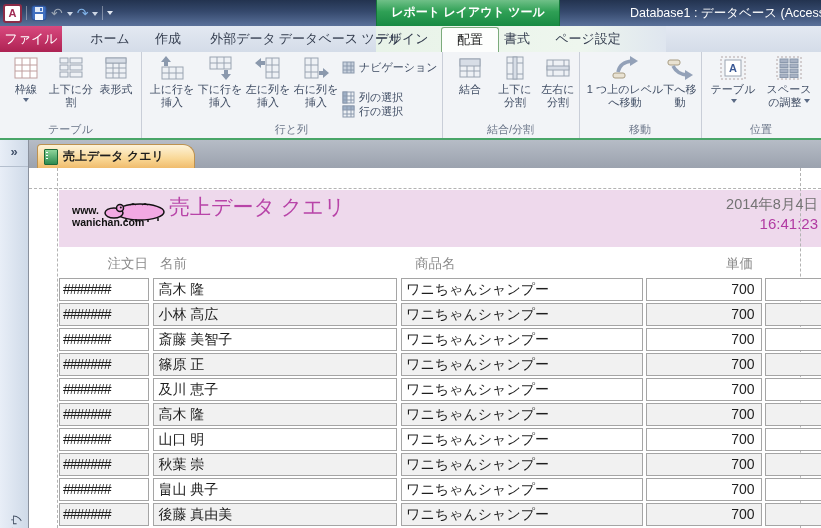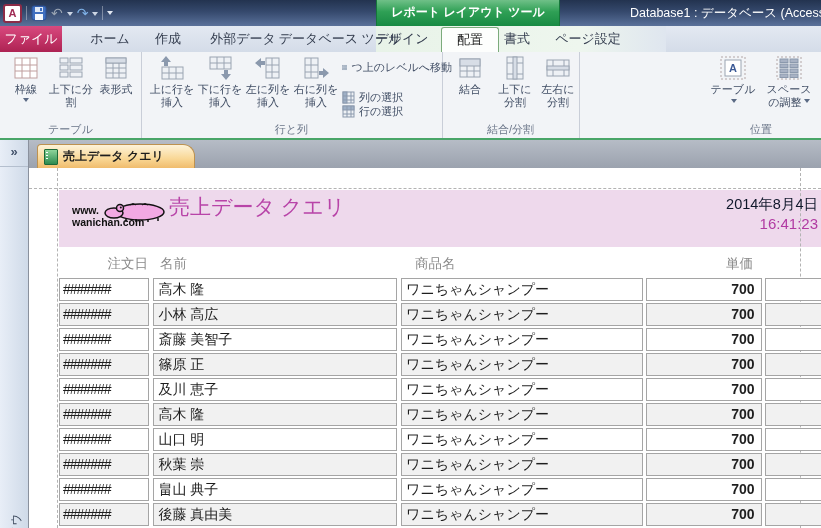--- a/index.html
+++ b/index.html
@@ -65,35 +65,35 @@
   .navbtn{position:absolute;left:0;top:4px;width:28px;height:22px;text-align:center;
           color:#44536b;font-size:13px;font-weight:bold;border-bottom:1px solid #b4bfce;}
   .navlbl{position:absolute;left:8px;top:524px;transform:rotate(-90deg);transform-origin:0 0;
           font-size:12px;color:#3d4a5e;white-space:nowrap;}
   
   .canvas{position:absolute;left:29px;top:168px;width:792px;height:360px;background:#fff;}
   .dash-v{position:absolute;top:0;bottom:0;width:0;border-left:1px dashed #b3b3b3;z-index:2;}
   .dash-h{position:absolute;left:0;right:0;height:0;border-top:1px dashed #b3b3b3;z-index:2;}
   .pinkhdr{position:absolute;left:30px;top:22px;width:762px;height:57px;background:#eed9ec;z-index:1;}
   .rpt-title{position:absolute;left:140px;top:25px;font-size:21px;color:#b844a8;z-index:3;white-space:nowrap;}
-  .rpt-date{position:absolute;right:3px;top:27px;font-size:14.5px;color:#0f172a;z-index:3;}
+  .rpt-date{position:absolute;right:3px;top:27px;font-size:14.5px;color:#737373;z-index:3;}
   .rpt-time{position:absolute;right:3px;top:47px;font-size:15px;color:#b13aa2;z-index:3;}
   .logo{position:absolute;left:43px;top:36px;z-index:3;color:#111;font-weight:bold;
         font-size:10.5px;line-height:12px;}
   .mascot{position:absolute;left:30px;top:-6px;}
   .colhead{position:absolute;top:87px;font-size:13.5px;color:#8a8a8a;z-index:3;}
   .tbl{position:absolute;left:30px;top:110px;width:764px;height:250px;z-index:3;}
   .trow{display:flex;height:23px;margin-bottom:2px;}
   .tc{border:1px solid #a5a5a5;background:#fff;font-size:14px;color:#1e1e1e;
       line-height:21px;padding:0 4px;box-sizing:border-box;overflow:hidden;white-space:nowrap;}
   .trow.alt .tc{background:#f1f1f1;}
   .c1{width:93px;margin-right:4px;letter-spacing:-1px;padding-left:3px;}
   .c2{width:251px;margin-right:4px;}
   .c3{width:249px;margin-right:3px;}
-  .c4{width:119px;margin-right:3px;text-align:right;padding-right:6px;font-weight:bold;}
+  .c4{width:119px;margin-right:3px;text-align:right;padding-right:6px;}
   .c5{width:60px;}
 </style>
 </head>
 <body>
 
 <div class="app">
 
   <div class="titlebar">
     <div class="qat">
       <div class="access-ic">A</div>
@@ -194,21 +194,21 @@
           <path d="M3 10h13M3 17h13M9 3v20" stroke="#9aa4b2"></path>
           <polygon points="27,18 21,23 21,20 17,20 17,16 21,16 21,13" fill="#8b99ad"></polygon>
         </svg>
         <span class="rlbl">右に列を挿入</span>
       </div>
       <div class="rsbtn" style="top:6px;">
         <svg width="13" height="13" viewBox="0 0 13 13">
           <rect x="1" y="1" width="11" height="11" fill="#c9d2de" stroke="#8b99ad"></rect>
           <path d="M1 5h11M1 9h11M5 1v11M9 1v11" stroke="#8b99ad"></path>
         </svg>
-        <span>つ上のレベルへ移動</span>
+        <span>ナビゲーション</span>
       </div>
       <div class="rsbtn" style="top:28px;margin-top:8px;">
         <svg width="13" height="13" viewBox="0 0 13 13">
           <rect x="1" y="1" width="11" height="11" fill="#eef1f5" stroke="#8b99ad"></rect>
           <rect x="1" y="1" width="4" height="11" fill="#9fb0c6" stroke="#8b99ad"></rect>
           <path d="M9 1v11M1 5h11M1 9h11" stroke="#8b99ad"></path>
         </svg>
         <span>列の選択</span>
       </div>
       <div class="rsbtn" style="top:50px;">
@@ -243,20 +243,39 @@
         <svg width="26" height="26" viewBox="0 0 26 26">
           <rect x="2" y="5" width="22" height="16" fill="#eef1f5" stroke="#9aa4b2"></rect>
           <path d="M8 5v16M19 5v16" stroke="#9aa4b2"></path>
           <rect x="2" y="11" width="22" height="4" fill="#d7dde6" stroke="#9aa4b2"></rect>
         </svg>
         <span class="rlbl">左右に分割</span>
       </div>
       <div class="rgl">結合/分割</div>
     </div>
 
+    <div class="rgroup" style="left:579px;width:122px;">
+      <div class="rbtn" style="left:6px;width:80px;">
+        <svg width="30" height="26" viewBox="0 0 30 26">
+          <rect x="3" y="18" width="12" height="5" rx="2" fill="#e9e2d2" stroke="#a89c82"></rect>
+          <path d="M8 17 Q10 7 22 6" fill="none" stroke="#93a1b8" stroke-width="3.5"></path>
+          <polygon points="20,1 28,6 20,11" fill="#93a1b8"></polygon>
+        </svg>
+        <span class="rlbl">1 つ上のレベルへ移動</span>
+      </div>
+      <div class="rbtn" style="left:82px;width:38px;">
+        <svg width="30" height="26" viewBox="0 0 30 26">
+          <rect x="3" y="5" width="12" height="5" rx="2" fill="#e9e2d2" stroke="#a89c82"></rect>
+          <path d="M8 11 Q12 19 22 20" fill="none" stroke="#93a1b8" stroke-width="3.5"></path>
+          <polygon points="20,15 28,20 20,25" fill="#93a1b8"></polygon>
+        </svg>
+        <span class="rlbl">下へ移動</span>
+      </div>
+      <div class="rgl">移動</div>
+    </div>
 
     <div class="rgroup" style="left:701px;width:120px;border-right:none;">
       <div class="rbtn" style="left:6px;width:52px;">
         <svg width="28" height="26" viewBox="0 0 28 26">
           <rect x="2" y="2" width="24" height="22" fill="none" stroke="#b3a6a6" stroke-dasharray="2 2"></rect>
           <rect x="6" y="5" width="16" height="16" fill="#fff" stroke="#9aa4b2"></rect>
           <text x="14" y="17" text-anchor="middle" font-size="11" font-weight="bold" fill="#3c5a96">A</text>
         </svg>
         <span class="rlbl"><span>テーブル</span><span class="icaret"></span></span>
       </div>

